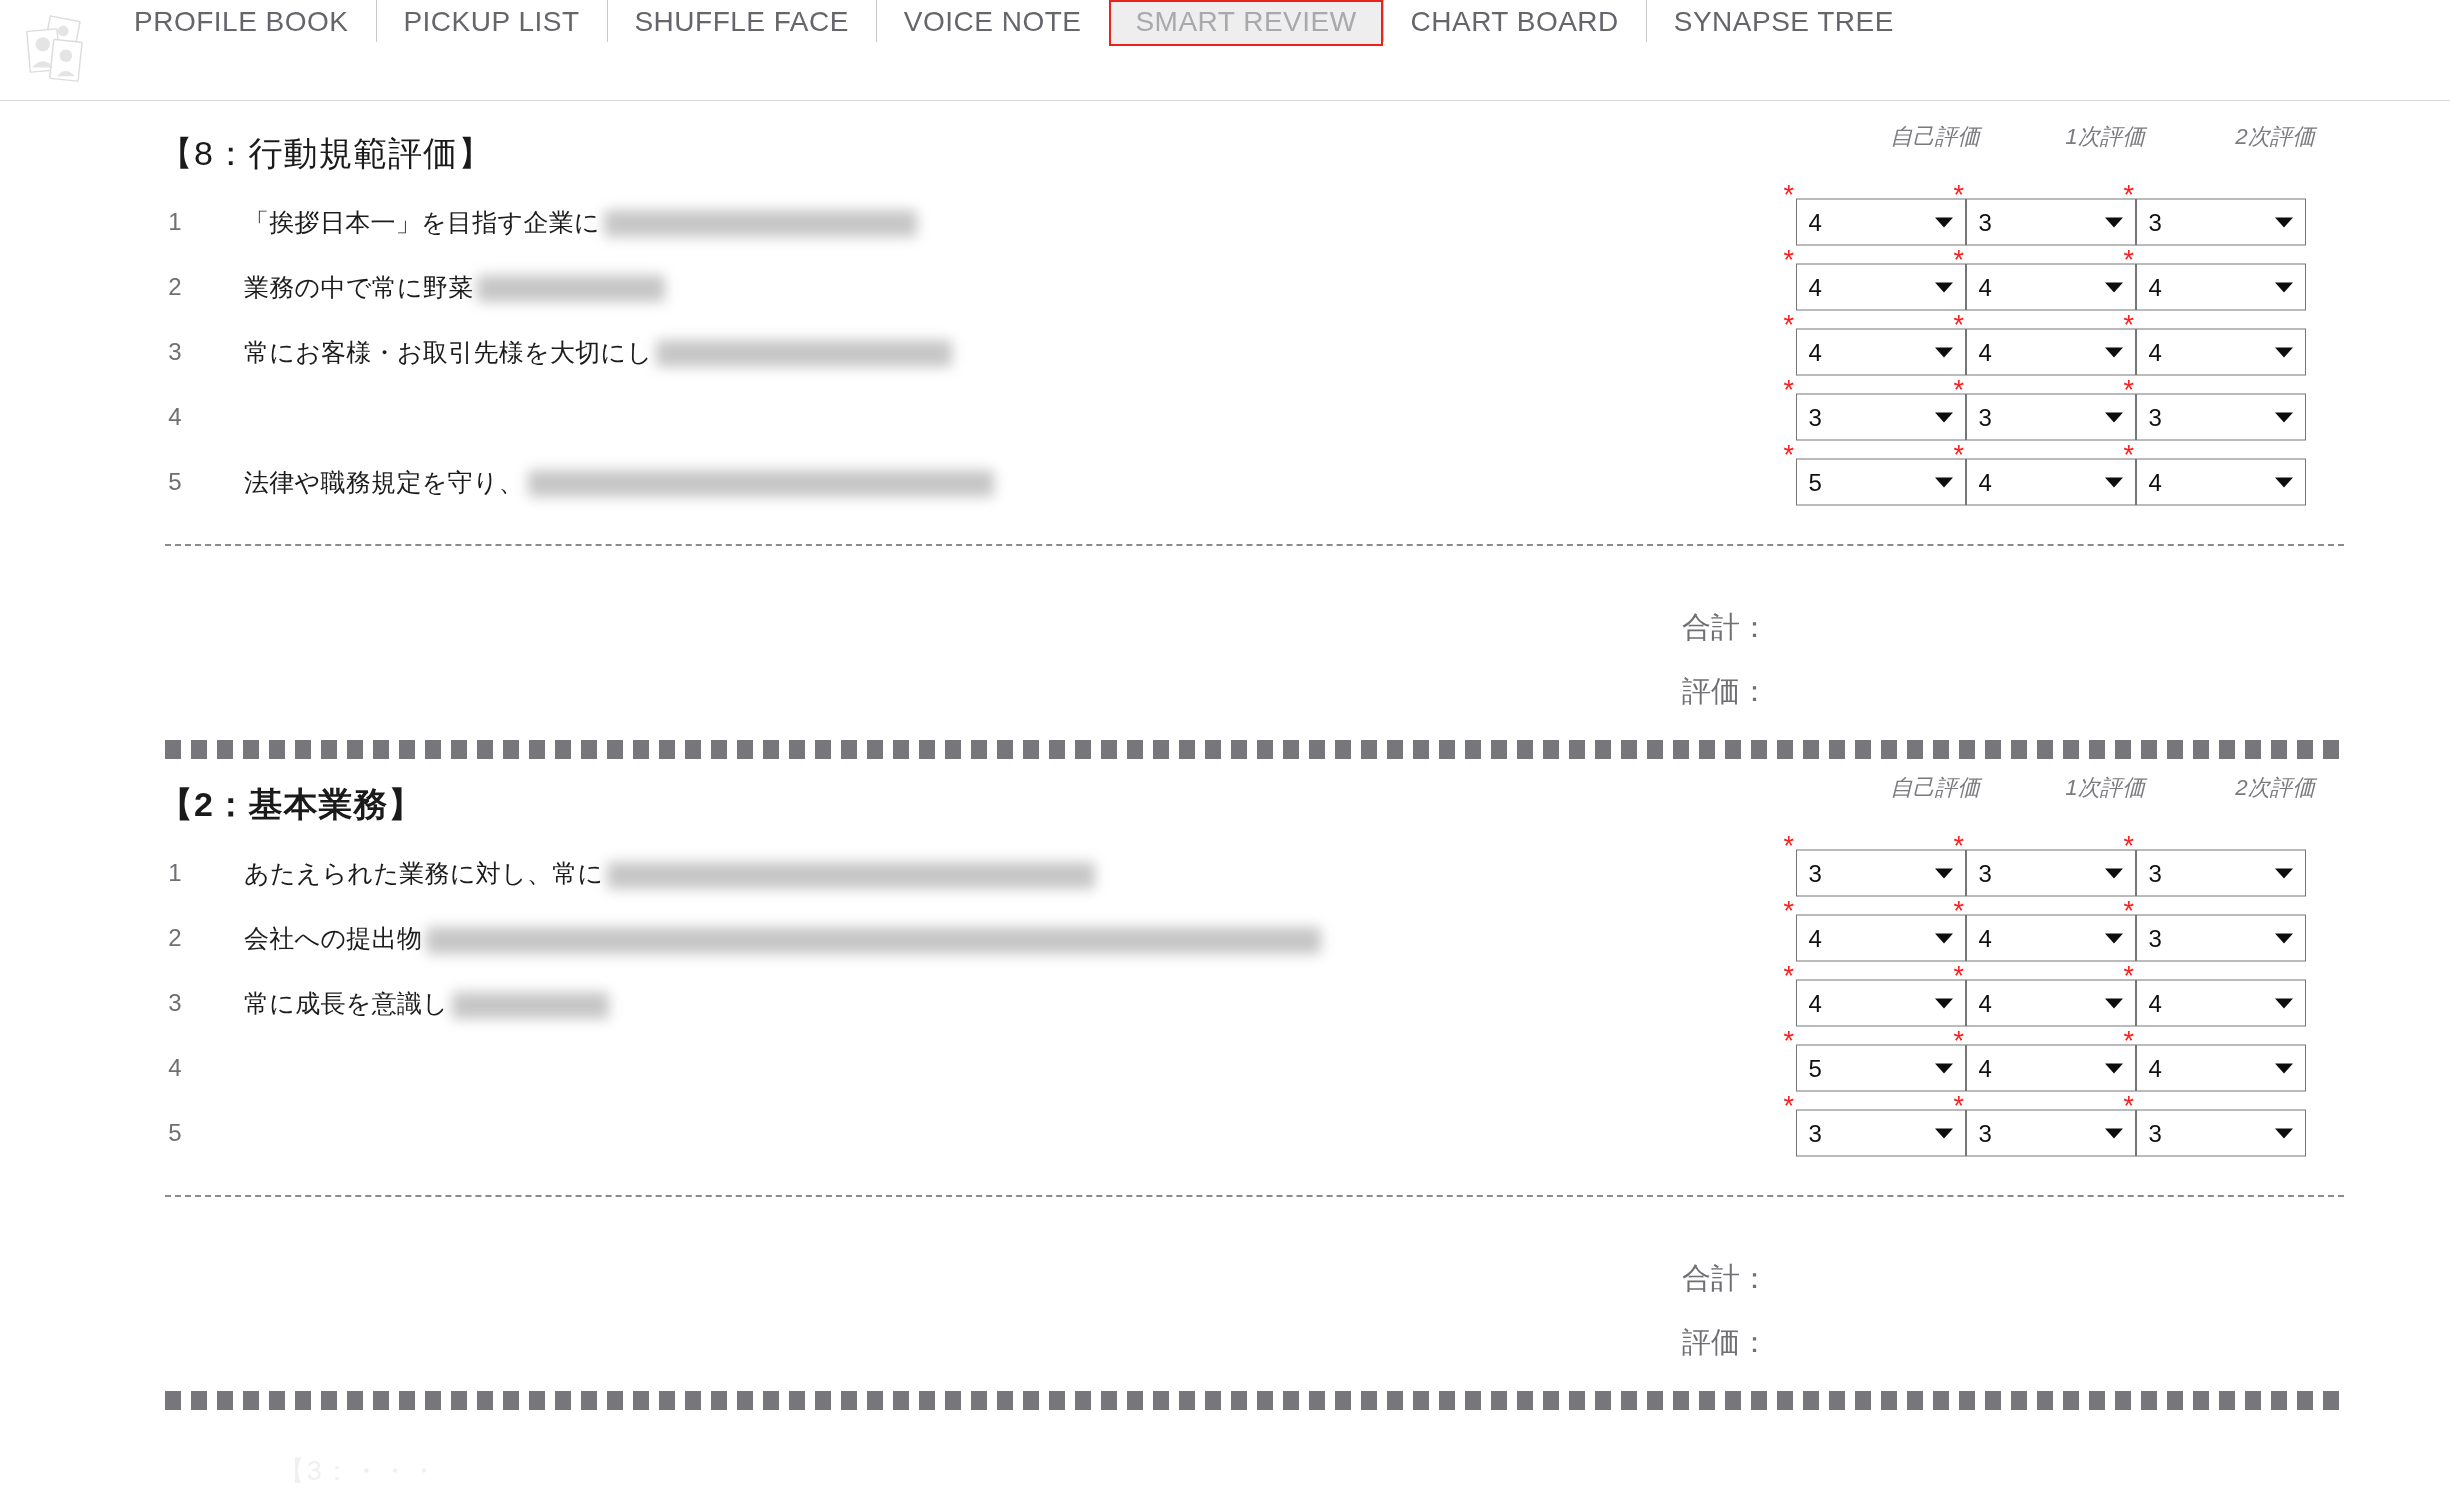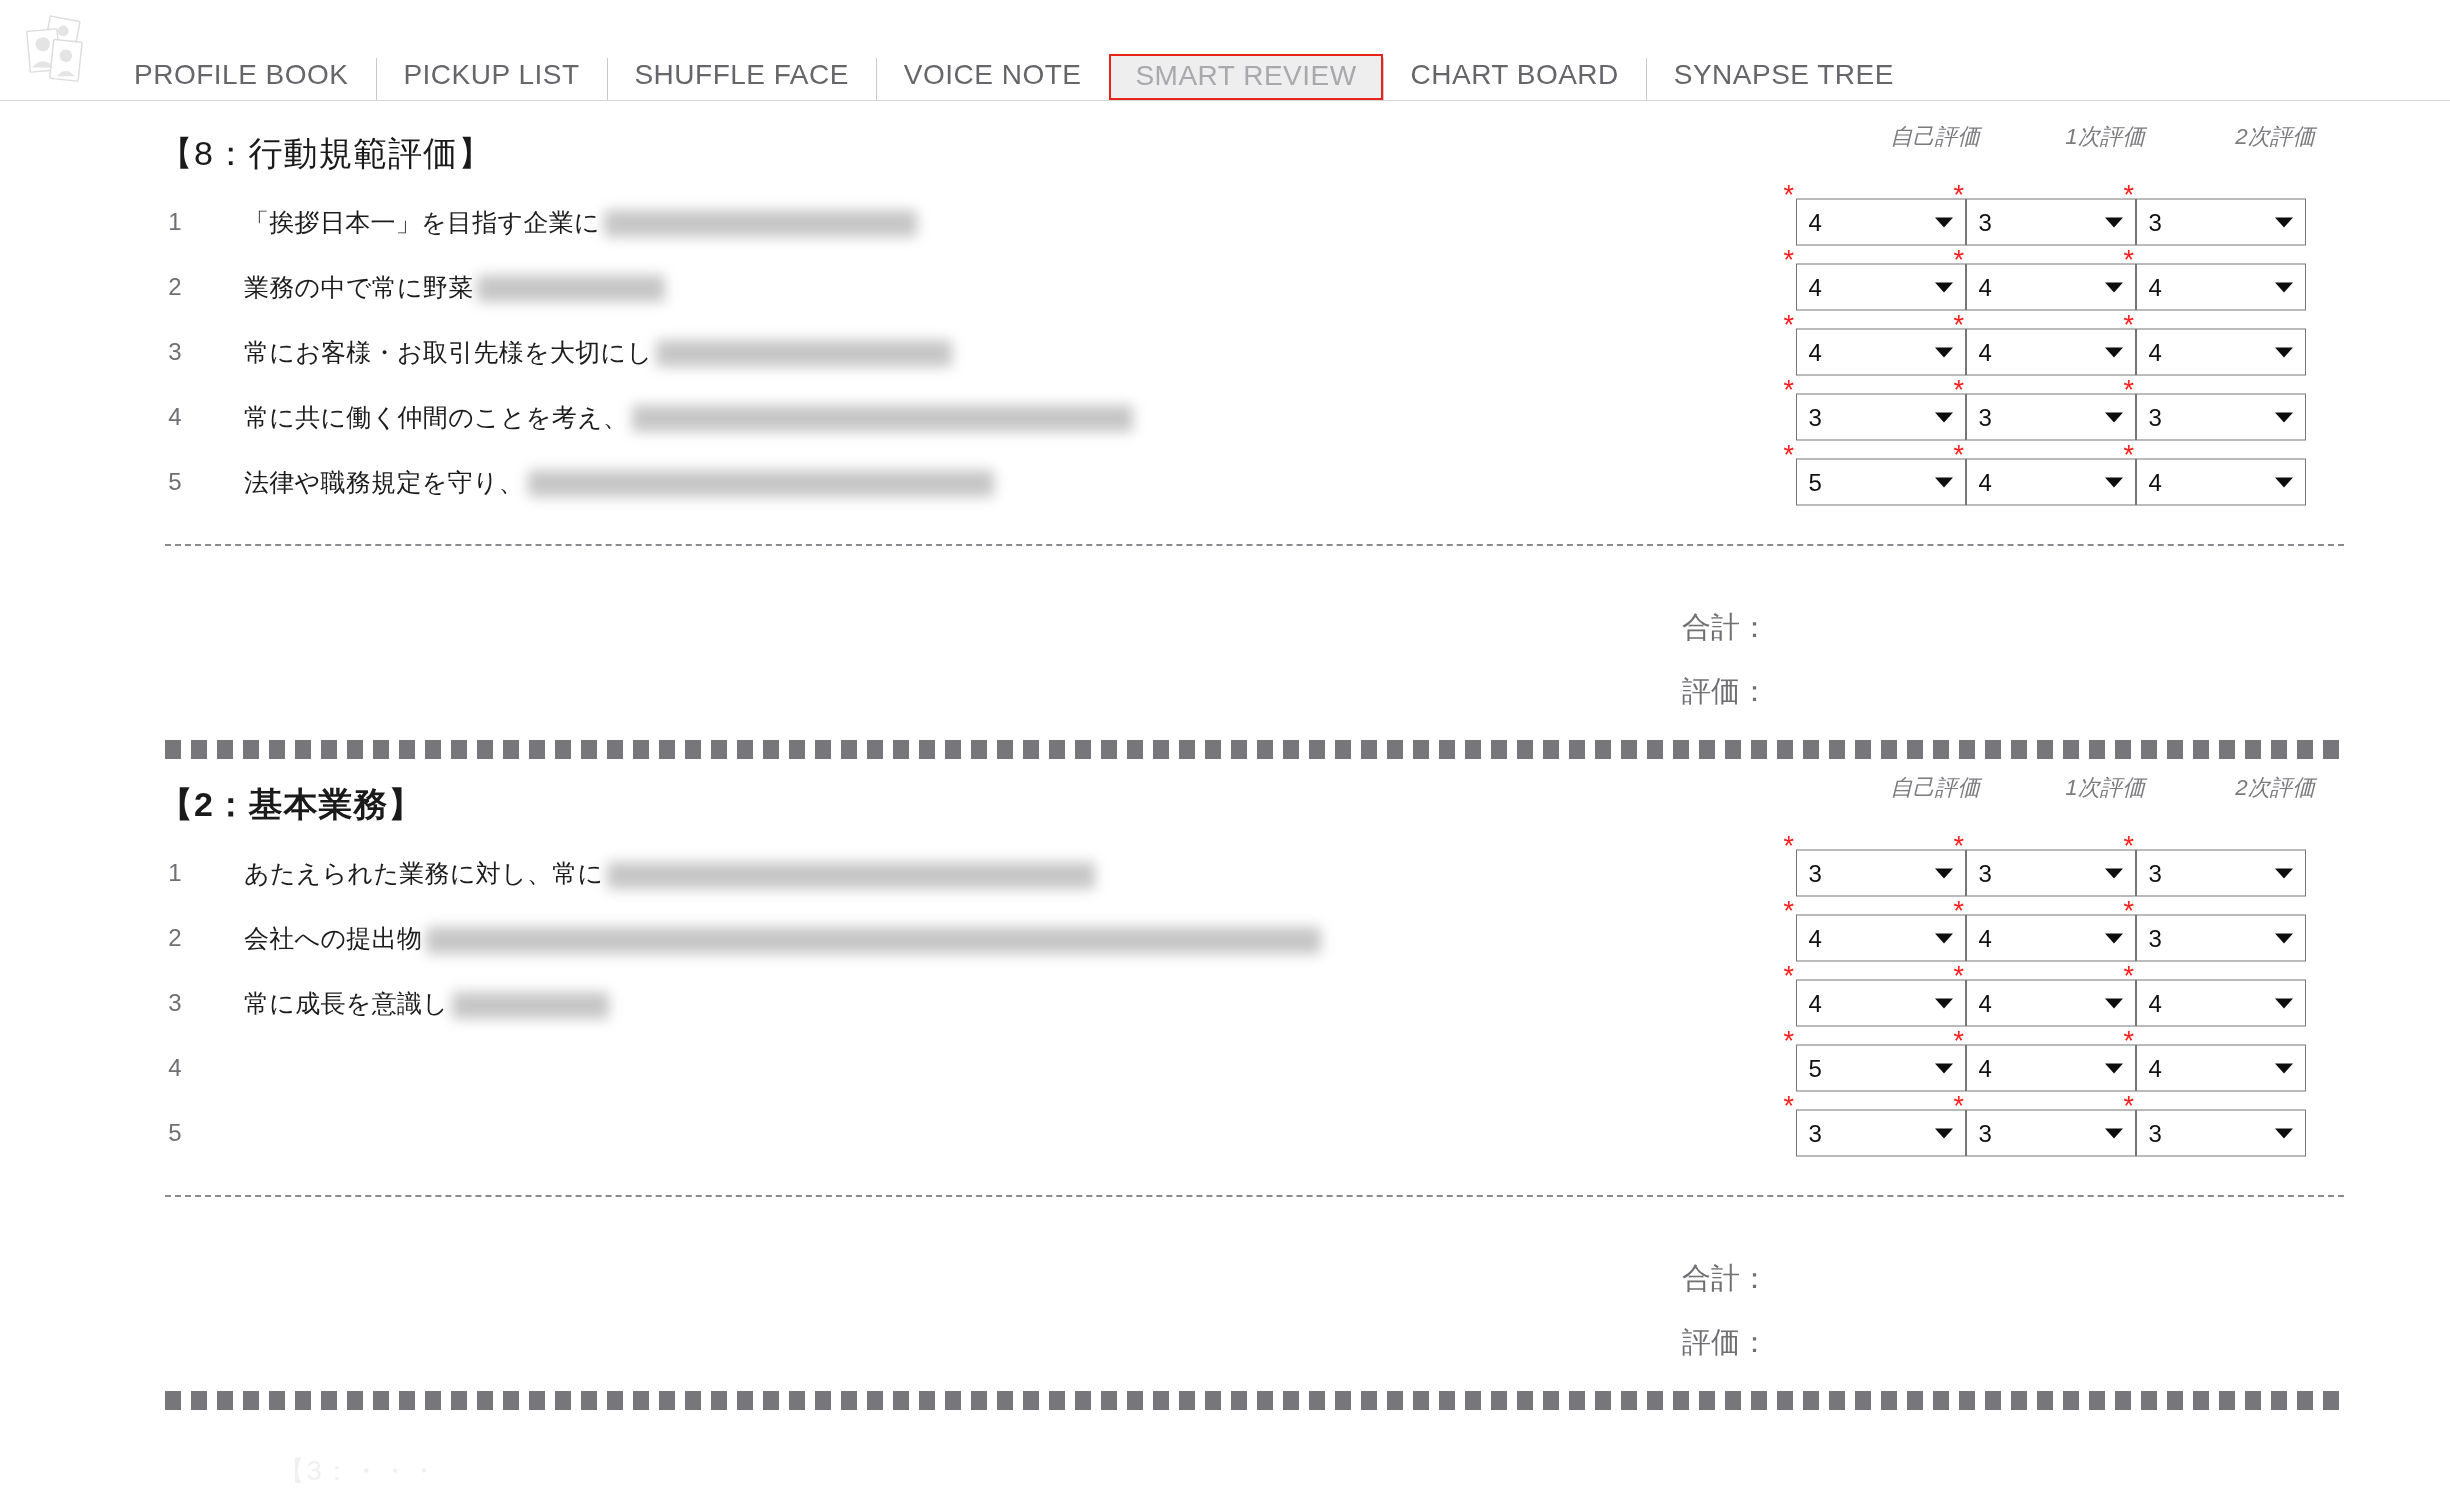--- a/index.html
+++ b/index.html
@@ -32,21 +32,21 @@
     width: 68px;
     height: 73px;
     flex: 0 0 auto;
     margin-right: 16px;
     opacity: 0.30;
   }
   .logo svg { display: block; width: 100%; height: 100%; }
 
   .navlist {
     display: flex;
-    align-items: flex-end;
+    align-items: flex-start;
     height: 100%;
   }
   .navitem {
     font-size: 28px;
     letter-spacing: 0.5px;
     color: #65656a;
     padding: 7.2px 27px 9px 27px;
     white-space: nowrap;
     font-family: "Liberation Sans", "DejaVu Sans", sans-serif;
     line-height: 1.1;
@@ -374,21 +374,20 @@
               <span class="req">*</span>
               <div class="sel">
                 <span class="val">4</span>
                 <span class="caret"></span>
               </div>
             </div>
           </div>
         </div>
         <div class="qrow">
           <div class="qnum" style="margin-left: 134px;">4</div>
-          <div class="qtext"><span>常に共に働く仲間のことを考え、</span><span class="blurchunk" style="width: 501px;"></span></div>
           <div class="selgroup">
             <div class="selwrap">
               <span class="req">*</span>
               <div class="sel">
                 <span class="val">3</span>
                 <span class="caret"></span>
               </div>
             </div>
             <div class="selwrap">
               <span class="req">*</span>

